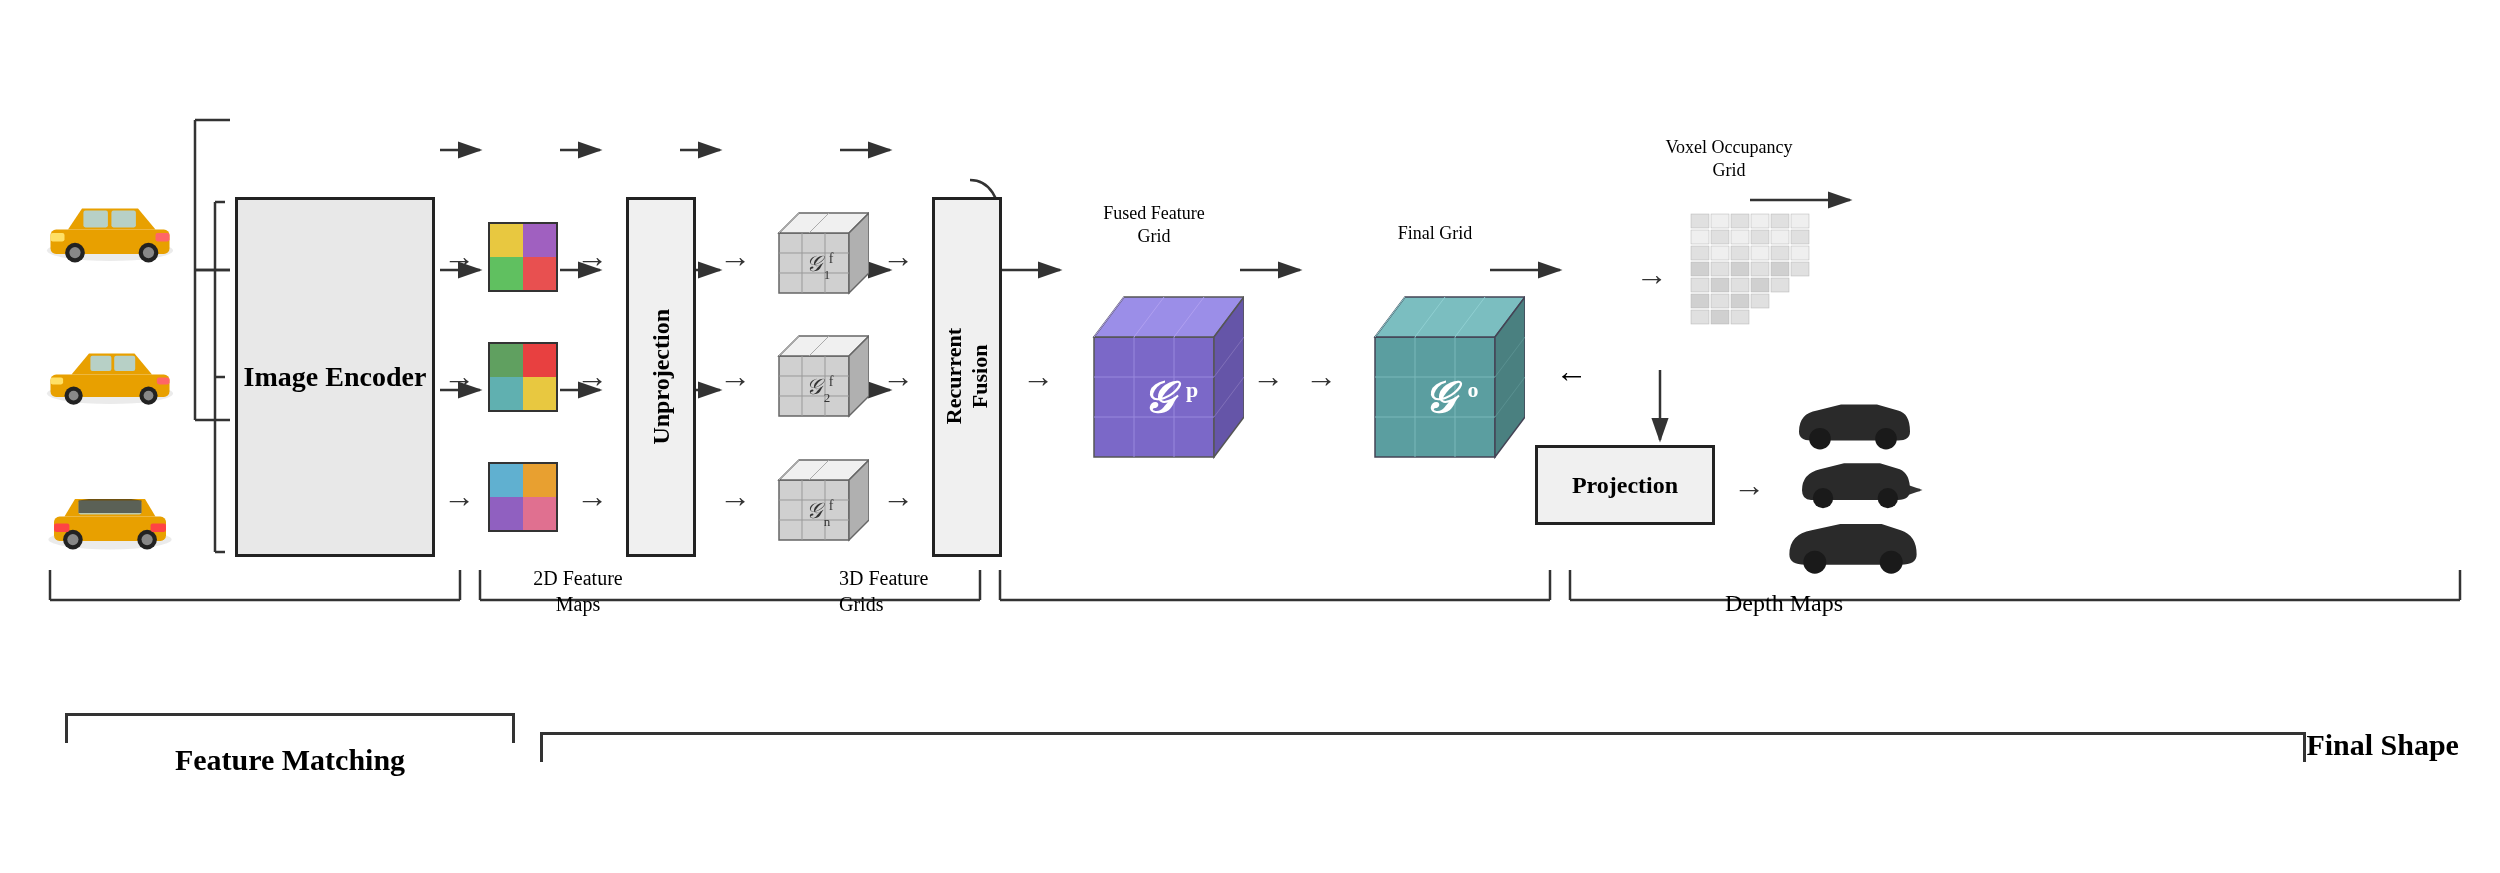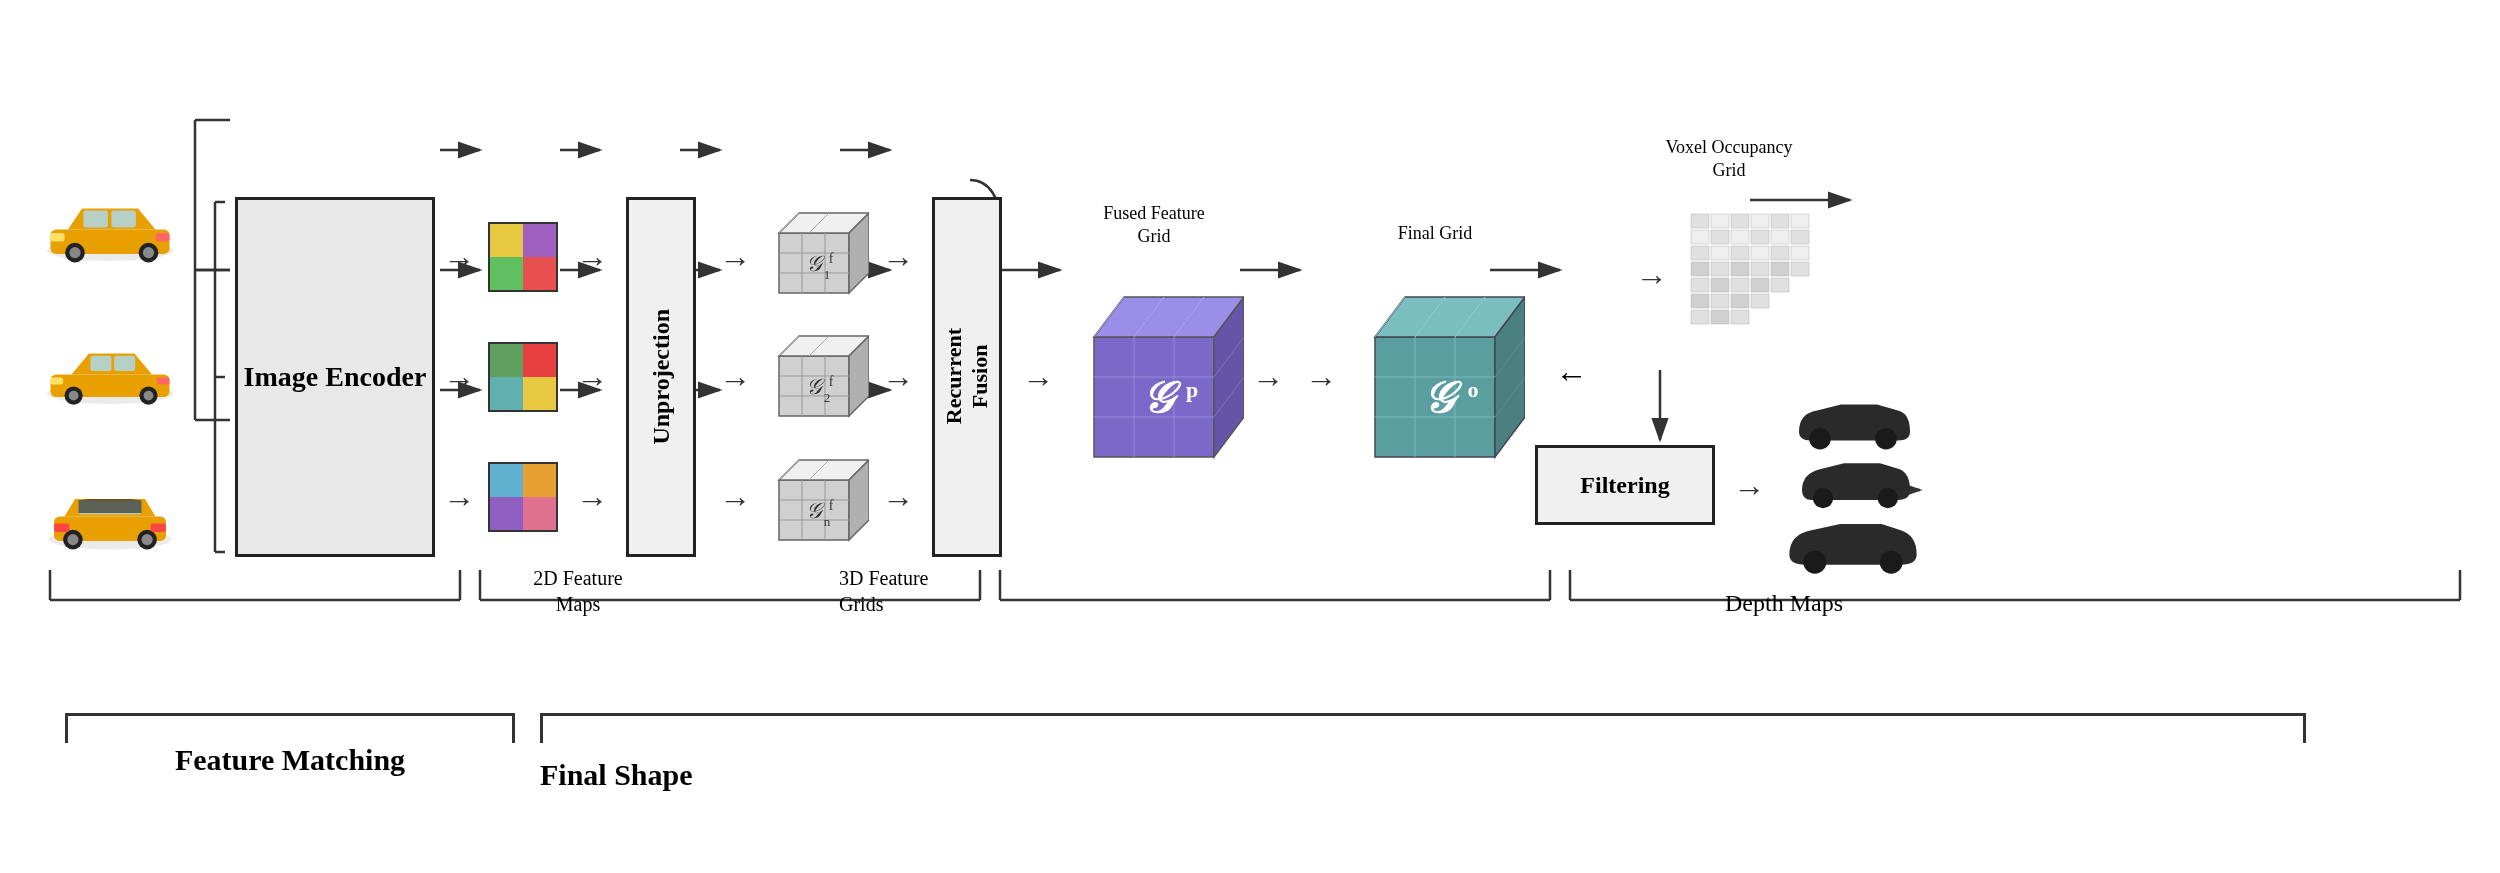--- a/index.html
+++ b/index.html
@@ -531,21 +531,21 @@
       </div>
 
       <div style="display:flex; flex-direction:column; align-items:flex-start; gap:10px; margin-top:10px;">
         <div style="display:flex; align-items:center; gap:10px; margin-left:20px;">
 
           <div style="font-size:32px; writing-mode:vertical-rl;">↓</div>
         </div>
         <div style="display:flex; align-items:center; gap:10px;">
 
           <div class="projection-box">
-            <span style="font-size:24px; font-weight:bold;">Filtering</span>
+            <span style="font-size:24px; font-weight:bold;">Projection</span>
           </div>
 
           <div class="arrow">→</div>
 
           <div class="car-silhouettes">
             <svg width="120" height="55" viewBox="0 0 200 90">
               <path d="M10,60 Q10,30 40,25 L80,15 L140,15 L175,25 Q195,30 195,60 Q195,75 175,75 L30,75 Q10,75 10,60 Z" fill="#2a2a2a"></path>
               <circle cx="45" cy="72" r="18" fill="#1a1a1a"></circle>
               <circle cx="155" cy="72" r="18" fill="#1a1a1a"></circle>
             </svg>
@@ -570,19 +570,19 @@
 
   <div class="bottom-section">
 
 
     <div style="display:flex; flex-direction:column; align-items:center; width:500px;">
       <div style="width:450px; height:30px; border-top:3px solid #333; border-left:3px solid #333; border-right:3px solid #333;"></div>
       <div style="font-size:30px; font-weight:bold; text-align:left;">Feature Matching</div>
     </div>
 
 
-    <div style="display:flex; flex-direction:column; align-items:flex-start; flex:1;">
+    <div style="display:flex; flex-direction:row; align-items:flex-end; flex:1;">
       <div style="width:92%; height:30px; border-top:3px solid #333; border-left:3px solid #333; border-right:3px solid #333;"></div>
       <div style="font-size:30px; font-weight:bold; margin-top:15px; text-align:center;">Final Shape</div>
     </div>
   </div>
 
 </div>
 
 </body></html>

